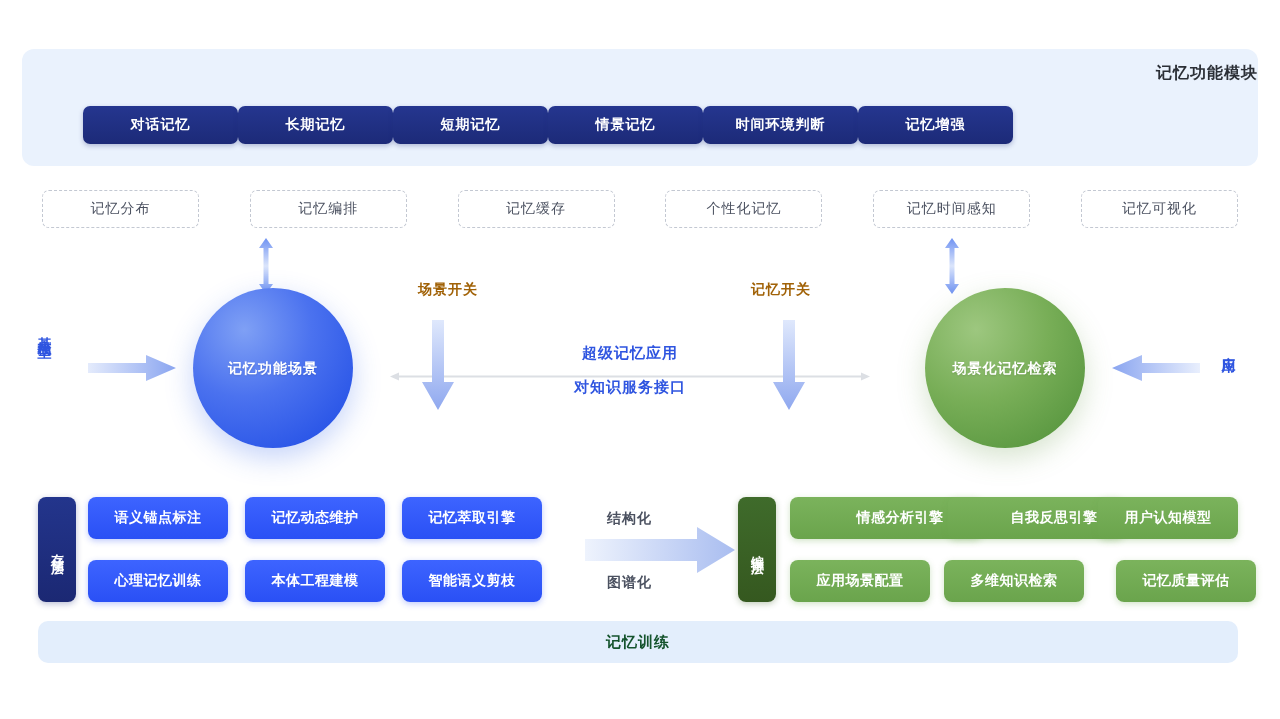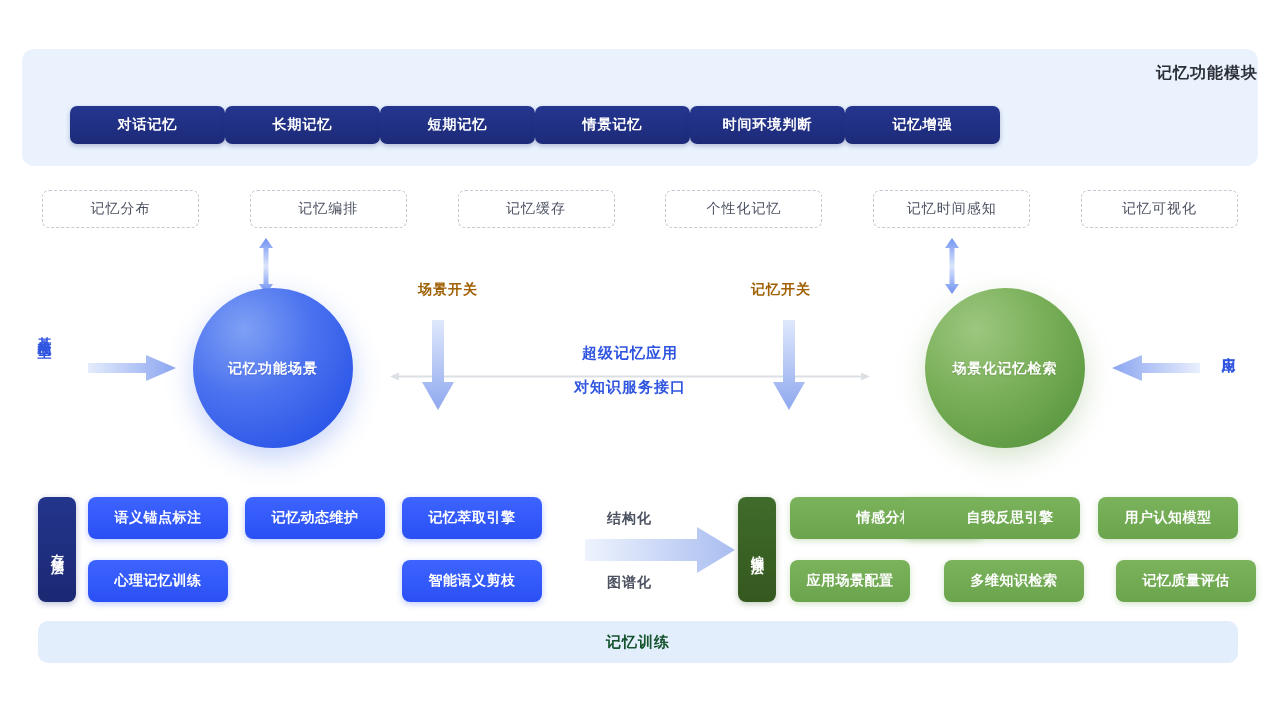--- a/index.html
+++ b/index.html
@@ -17,21 +17,21 @@
     position:absolute;left:22px;top:49px;width:1236px;height:117px;
     background:#eaf2fd;border-radius:12px;
   }
   .panel-title{
     position:absolute;left:0;top:14px;width:100%;
     text-align:right;font-size:16px;font-weight:bold;color:#2b2f36;
     letter-spacing:1px;
   }
   .mod-row{
     position:absolute;left:20px;top:56px;width:956px;height:40px;
-    display:flex;justify-content:flex-start;align-items:center;padding-left:28px;
+    display:flex;justify-content:center;align-items:center;padding-left:28px;
   }
   .mod-box{
     width:155px;height:38px;border-radius:7px;
     background:linear-gradient(180deg,#25368f 0%,#1c2a78 100%);
     color:#ffffff;font-size:14px;font-weight:bold;
     display:flex;align-items:center;justify-content:center;
     box-shadow:0 2px 5px rgba(28,42,120,.28);
     letter-spacing:1px;
   }
 
@@ -241,39 +241,40 @@
   <div class="mid-text" style="left:460px;top:378px;width:340px;">对知识服务接口</div>
 
   <div class="layer-chip store">存储层</div>
   <div class="layer-chip orch">编排层</div>
 
   <div class="tag blue" style="left:88px;top:497px;width:140px;">语义锚点标注</div>
   <div class="tag blue" style="left:245px;top:497px;width:140px;">记忆动态维护</div>
   <div class="tag blue" style="left:402px;top:497px;width:140px;">记忆萃取引擎</div>
 
   <div class="tag blue" style="left:88px;top:560px;width:140px;">心理记忆训练</div>
+  <div class="tag blue" style="left:245px;top:560px;width:140px;">本体工程建模</div>
   <div class="tag blue" style="left:402px;top:560px;width:140px;">智能语义剪枝</div>
 
   <div class="flow-label" style="left:607px;top:510px;">结构化</div>
   <div class="flow-label" style="left:607px;top:574px;">图谱化</div>
   <div class="big-arrow">
     <svg width="150" height="50" viewBox="0 0 150 50">
       <defs>
         <linearGradient id="gbig" x1="0" y1="0" x2="1" y2="0">
           <stop offset="0%" stop-color="#eef3fd"></stop>
           <stop offset="100%" stop-color="#a9bdf0"></stop>
         </linearGradient>
       </defs>
       <path d="M0 14 L112 14 L112 2 L150 25 L112 48 L112 36 L0 36 Z" fill="url(#gbig)"></path>
     </svg>
   </div>
 
   <div class="tag green" style="left:790px;top:497px;width:164px;padding-left:28px;">情感分析引擎</div>
-  <div class="tag green" style="left:904px;top:497px;width:140px;padding-left:36px;">自我反思引擎</div>
+  <div class="tag green" style="left:948px;top:497px;width:140px;padding-left:36px;">自我反思引擎</div>
   <div class="tag green" style="left:1098px;top:497px;width:140px;">用户认知模型</div>
 
-  <div class="tag green" style="left:790px;top:560px;width:120px;text-align:right;">应用场景配置</div>
+  <div class="tag green" style="left:790px;top:560px;width:140px;text-align:right;">应用场景配置</div>
   <div class="tag green" style="left:944px;top:560px;width:140px;">多维知识检索</div>
   <div class="tag green" style="left:1098px;top:560px;width:140px;margin-left:18px;">记忆质量评估</div>
 
   <div class="footer">记忆训练</div>
 
 </div>
 
 </body></html>

